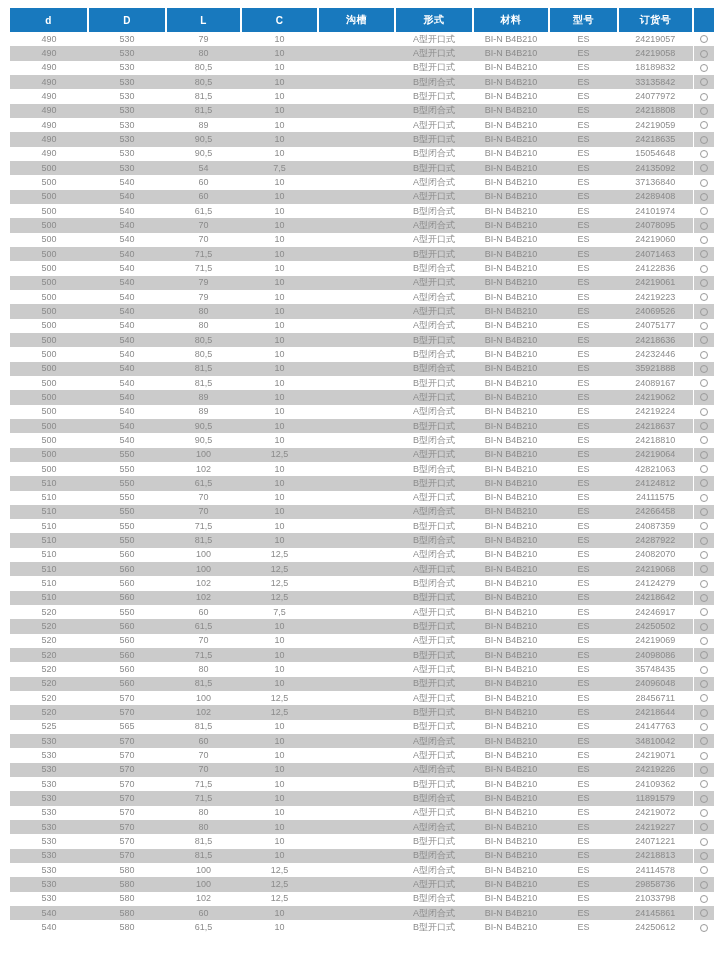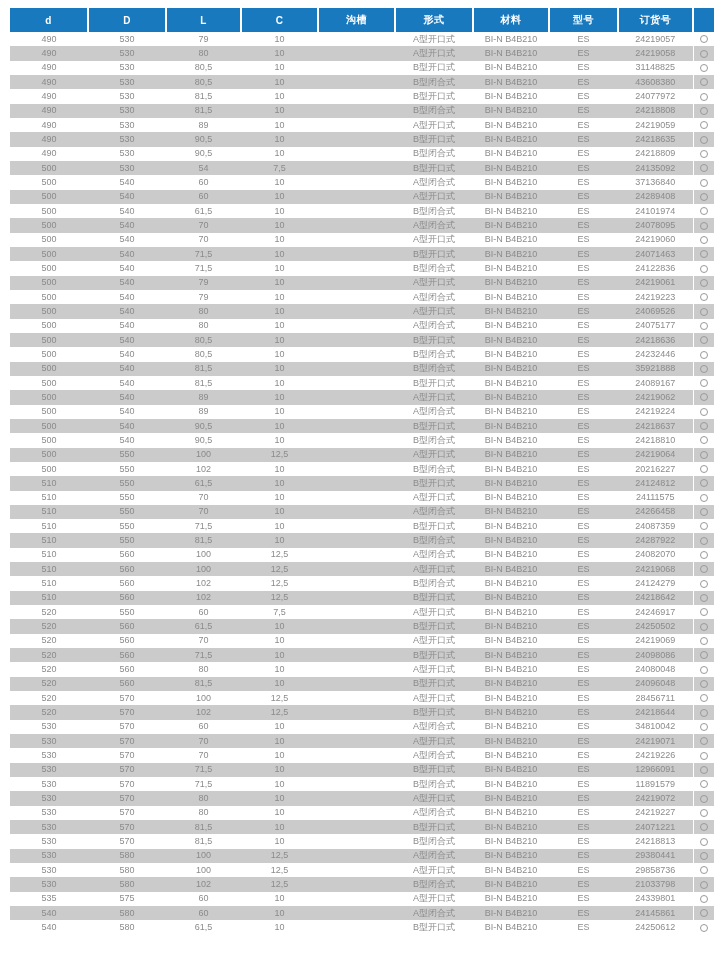--- a/index.html
+++ b/index.html
@@ -96,33 +96,33 @@
         </tr>
         <tr>
           <td>490</td>
           <td>530</td>
           <td>80,5</td>
           <td>10</td>
           <td></td>
           <td>B型开口式</td>
           <td>BI-N B4B210</td>
           <td>ES</td>
-          <td>31148825</td>
+          <td>18189832</td>
           <td><span class="circ"></span></td>
         </tr>
         <tr>
           <td>490</td>
           <td>530</td>
           <td>80,5</td>
           <td>10</td>
           <td></td>
           <td>B型闭合式</td>
           <td>BI-N B4B210</td>
           <td>ES</td>
-          <td>43608380</td>
+          <td>33135842</td>
           <td><span class="circ"></span></td>
         </tr>
         <tr>
           <td>490</td>
           <td>530</td>
           <td>81,5</td>
           <td>10</td>
           <td></td>
           <td>B型开口式</td>
           <td>BI-N B4B210</td>
@@ -168,21 +168,21 @@
         </tr>
         <tr>
           <td>490</td>
           <td>530</td>
           <td>90,5</td>
           <td>10</td>
           <td></td>
           <td>B型闭合式</td>
           <td>BI-N B4B210</td>
           <td>ES</td>
-          <td>24218809</td>
+          <td>15054648</td>
           <td><span class="circ"></span></td>
         </tr>
         <tr>
           <td>500</td>
           <td>530</td>
           <td>54</td>
           <td>7,5</td>
           <td></td>
           <td>B型开口式</td>
           <td>BI-N B4B210</td>
@@ -432,21 +432,21 @@
         </tr>
         <tr>
           <td>500</td>
           <td>550</td>
           <td>102</td>
           <td>10</td>
           <td></td>
           <td>B型闭合式</td>
           <td>BI-N B4B210</td>
           <td>ES</td>
-          <td>20216227</td>
+          <td>42821063</td>
           <td><span class="circ"></span></td>
         </tr>
         <tr>
           <td>510</td>
           <td>550</td>
           <td>61,5</td>
           <td>10</td>
           <td></td>
           <td>B型开口式</td>
           <td>BI-N B4B210</td>
@@ -600,21 +600,21 @@
         </tr>
         <tr>
           <td>520</td>
           <td>560</td>
           <td>80</td>
           <td>10</td>
           <td></td>
           <td>A型开口式</td>
           <td>BI-N B4B210</td>
           <td>ES</td>
-          <td>24080048</td>
+          <td>35748435</td>
           <td><span class="circ"></span></td>
         </tr>
         <tr>
           <td>520</td>
           <td>560</td>
           <td>81,5</td>
           <td>10</td>
           <td></td>
           <td>B型开口式</td>
           <td>BI-N B4B210</td>
@@ -640,20 +640,32 @@
           <td>102</td>
           <td>12,5</td>
           <td></td>
           <td>B型开口式</td>
           <td>BI-N B4B210</td>
           <td>ES</td>
           <td>24218644</td>
           <td><span class="circ"></span></td>
         </tr>
         <tr>
+          <td>525</td>
+          <td>565</td>
+          <td>81,5</td>
+          <td>10</td>
+          <td></td>
+          <td>B型开口式</td>
+          <td>BI-N B4B210</td>
+          <td>ES</td>
+          <td>24147763</td>
+          <td><span class="circ"></span></td>
+        </tr>
+        <tr>
           <td>530</td>
           <td>570</td>
           <td>60</td>
           <td>10</td>
           <td></td>
           <td>A型闭合式</td>
           <td>BI-N B4B210</td>
           <td>ES</td>
           <td>34810042</td>
           <td><span class="circ"></span></td>
@@ -684,21 +696,21 @@
         </tr>
         <tr>
           <td>530</td>
           <td>570</td>
           <td>71,5</td>
           <td>10</td>
           <td></td>
           <td>B型开口式</td>
           <td>BI-N B4B210</td>
           <td>ES</td>
-          <td>12966091</td>
+          <td>24109362</td>
           <td><span class="circ"></span></td>
         </tr>
         <tr>
           <td>530</td>
           <td>570</td>
           <td>71,5</td>
           <td>10</td>
           <td></td>
           <td>B型闭合式</td>
           <td>BI-N B4B210</td>
@@ -756,21 +768,21 @@
         </tr>
         <tr>
           <td>530</td>
           <td>580</td>
           <td>100</td>
           <td>12,5</td>
           <td></td>
           <td>A型闭合式</td>
           <td>BI-N B4B210</td>
           <td>ES</td>
-          <td>29380441</td>
+          <td>24114578</td>
           <td><span class="circ"></span></td>
         </tr>
         <tr>
           <td>530</td>
           <td>580</td>
           <td>100</td>
           <td>12,5</td>
           <td></td>
           <td>A型开口式</td>
           <td>BI-N B4B210</td>
@@ -781,32 +793,20 @@
         <tr>
           <td>530</td>
           <td>580</td>
           <td>102</td>
           <td>12,5</td>
           <td></td>
           <td>B型闭合式</td>
           <td>BI-N B4B210</td>
           <td>ES</td>
           <td>21033798</td>
-          <td><span class="circ"></span></td>
-        </tr>
-        <tr>
-          <td>535</td>
-          <td>575</td>
-          <td>60</td>
-          <td>10</td>
-          <td></td>
-          <td>A型开口式</td>
-          <td>BI-N B4B210</td>
-          <td>ES</td>
-          <td>24339801</td>
           <td><span class="circ"></span></td>
         </tr>
         <tr>
           <td>540</td>
           <td>580</td>
           <td>60</td>
           <td>10</td>
           <td></td>
           <td>A型闭合式</td>
           <td>BI-N B4B210</td>

